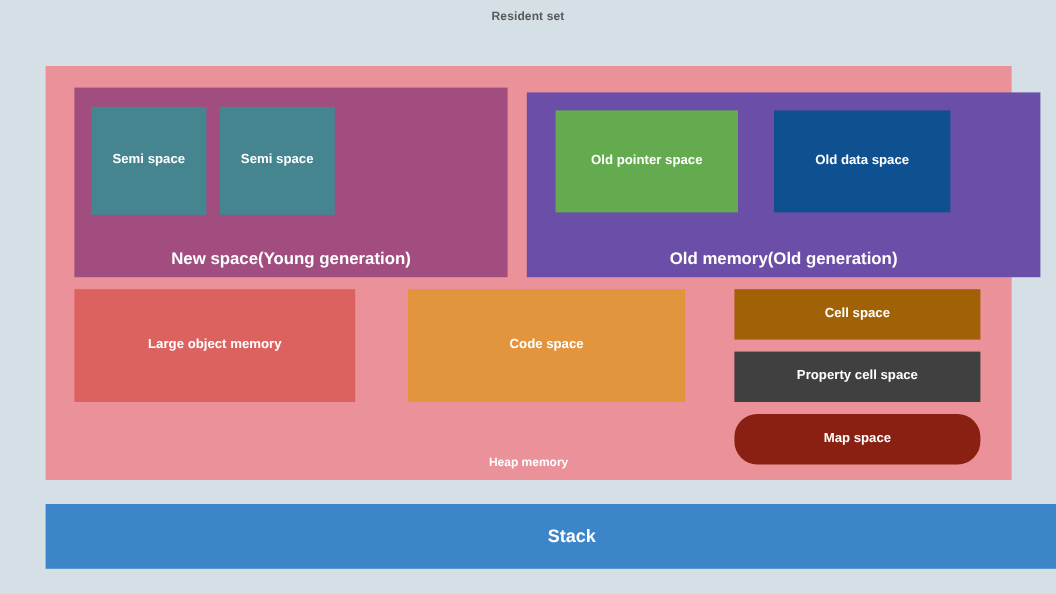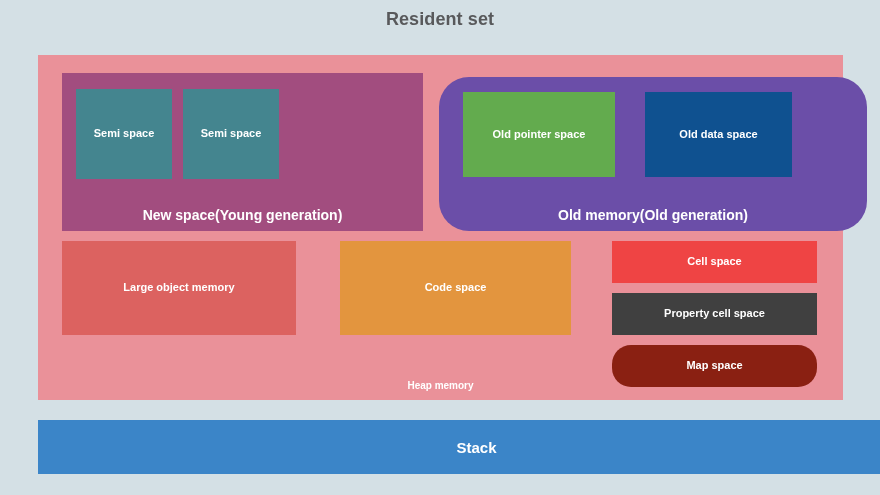--- a/index.html
+++ b/index.html
@@ -20,21 +20,21 @@
     height: 495px;
   }
 
   
   .page-title {
     position: absolute;
     left: 0;
     top: 9px;
     width: 880px;
     text-align: center;
-    font-size: 18px;
+    font-size: 10px;
     font-weight: bold;
     color: #58595b;
     letter-spacing: 0.1px;
   }
 
   
   .heap {
     position: absolute;
     left: 38px;
     top: 55px;
@@ -109,21 +109,20 @@
     background: #44858f;
   }
 
   
   .old-space {
     left: 401px;
     top: 22px;
     width: 428px;
     height: 154px;
     background: #6b4ea8;
-    border-radius: 30px;
   }
   .old-pointer {
     left: 24px;
     top: 15px;
     width: 152px;
     height: 85px;
     background: #63ab4e;
   }
   .old-data {
     left: 206px;
@@ -146,21 +145,21 @@
     top: 186px;
     width: 231px;
     height: 94px;
     background: #e3953e;
   }
   .cell-space {
     left: 574px;
     top: 186px;
     width: 205px;
     height: 42px;
-    background: #ef4444;
+    background: #a16207;
   }
   .property-cell-space {
     left: 574px;
     top: 238px;
     width: 205px;
     height: 42px;
     background: #404040;
   }
   .map-space {
     left: 574px;

